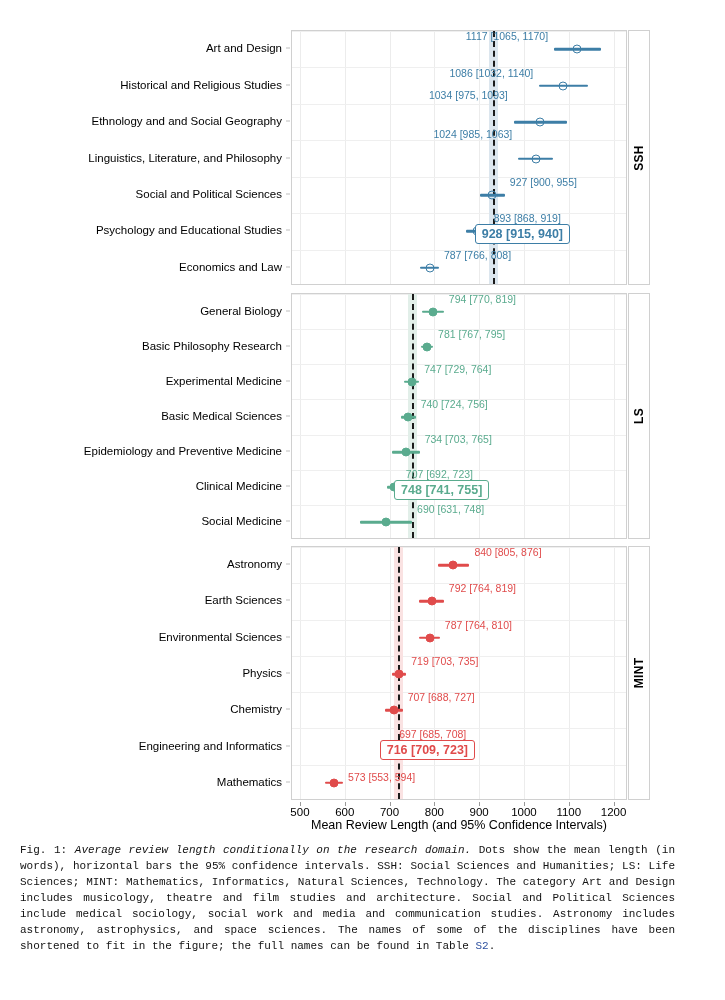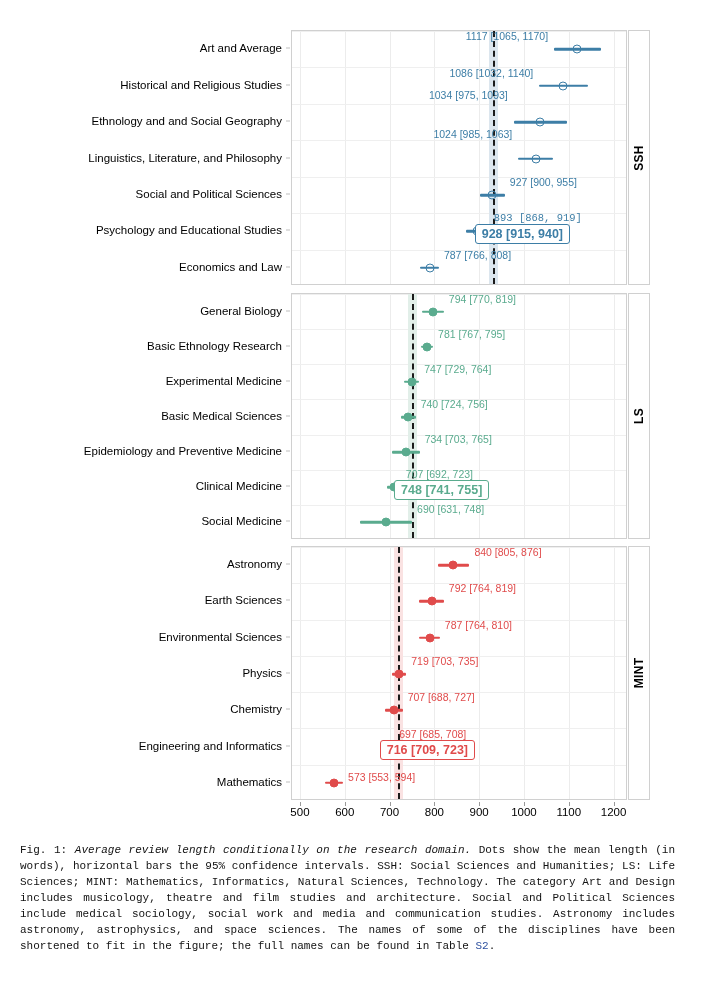--- a/index.html
+++ b/index.html
@@ -102,28 +102,28 @@
           <div class="dot" style="left: 248.192px; top: 91.0714px; color: rgb(61, 126, 166); border-color: rgb(61, 126, 166);"></div>
           <div class="vlabel" style="color: rgb(61, 126, 166); transform: translate(0px, -50%); top: 64px; left: auto; right: 118.24px; margin-left: 28px;">1034 [975, 1093]</div>
           <div class="ci" style="left: 226.24px; width: 34.944px; top: 127.5px; background: rgb(61, 126, 166);"></div>
           <div class="dot" style="left: 243.712px; top: 127.5px; color: rgb(61, 126, 166); border-color: rgb(61, 126, 166);"></div>
           <div class="vlabel" style="color: rgb(61, 126, 166); transform: translate(0px, -50%); top: 103px; left: auto; right: 113.76px;">1024 [985, 1063]</div>
           <div class="ci" style="left: 188.16px; width: 24.64px; top: 163.929px; background: rgb(61, 126, 166);"></div>
           <div class="dot" style="left: 200.256px; top: 163.929px; color: rgb(61, 126, 166); border-color: rgb(61, 126, 166);"></div>
           <div class="vlabel" style="color: rgb(61, 126, 166); transform: translate(0px, -50%); top: 150.929px; left: 217.8px;">927 [900, 955]</div>
           <div class="ci" style="left: 173.824px; width: 22.848px; top: 200.357px; background: rgb(61, 126, 166);"></div>
           <div class="dot" style="left: 185.024px; top: 200.357px; color: rgb(61, 126, 166); border-color: rgb(61, 126, 166);"></div>
-          <div class="vlabel" style="color: rgb(61, 126, 166); transform: translate(0px, -50%); top: 187.357px; left: 201.672px; font-family: Liberation Mono, monospace;">893 [868, 919]</div>
+          <div class="vlabel" style="color: rgb(61, 126, 166); transform: translate(0px, -50%); top: 187.357px; left: 201.672px;">893 [868, 919]</div>
           <div class="ci" style="left: 128.128px; width: 18.816px; top: 236.786px; background: rgb(61, 126, 166);"></div>
           <div class="dot" style="left: 137.536px; top: 236.786px; color: rgb(61, 126, 166); border-color: rgb(61, 126, 166);"></div>
           <div class="vlabel" style="color: rgb(61, 126, 166); transform: translate(0px, -50%); top: 223.786px; left: 151.944px;">787 [766, 808]</div>
         </div>
       </div>
       <div class="ytick" style="left: 286px; top: 48.2143px;"></div>
-      <div class="ylab" style="top: 48.2143px; right: 443px;">Art and Average</div>
+      <div class="ylab" style="top: 48.2143px; right: 443px;">Art and Design</div>
       <div class="ytick" style="left: 286px; top: 84.6429px;"></div>
       <div class="ylab" style="top: 84.6429px; right: 443px;">Historical and Religious Studies</div>
       <div class="ytick" style="left: 286px; top: 121.071px;"></div>
       <div class="ylab" style="top: 121.071px; right: 443px;">Ethnology and and Social Geography</div>
       <div class="ytick" style="left: 286px; top: 157.5px;"></div>
       <div class="ylab" style="top: 157.5px; right: 443px;">Linguistics, Literature, and Philosophy</div>
       <div class="ytick" style="left: 286px; top: 193.929px;"></div>
       <div class="ylab" style="top: 193.929px; right: 443px;">Social and Political Sciences</div>
       <div class="ytick" style="left: 286px; top: 230.357px;"></div>
       <div class="ylab" style="top: 230.357px; right: 443px;">Psychology and Educational Studies</div>
@@ -171,21 +171,21 @@
           <div class="dot filled" style="left: 101.696px; top: 193.286px; color: rgb(90, 171, 142); border-color: rgb(90, 171, 142);"></div>
           <div class="vlabel" style="color: rgb(90, 171, 142); transform: translate(0px, -50%); top: 180.286px; left: 113.864px;">707 [692, 723]</div>
           <div class="ci" style="left: 67.648px; width: 52.416px; top: 228.429px; background: rgb(90, 171, 142);"></div>
           <div class="dot filled" style="left: 94.08px; top: 228.429px; color: rgb(90, 171, 142); border-color: rgb(90, 171, 142);"></div>
           <div class="vlabel" style="color: rgb(90, 171, 142); transform: translate(0px, -50%); top: 215.429px; left: 125.064px;">690 [631, 748]</div>
         </div>
       </div>
       <div class="ytick" style="left: 286px; top: 310.571px;"></div>
       <div class="ylab" style="top: 310.571px; right: 443px;">General Biology</div>
       <div class="ytick" style="left: 286px; top: 345.714px;"></div>
-      <div class="ylab" style="top: 345.714px; right: 443px;">Basic Ethnology Research</div>
+      <div class="ylab" style="top: 345.714px; right: 443px;">Basic Philosophy Research</div>
       <div class="ytick" style="left: 286px; top: 380.857px;"></div>
       <div class="ylab" style="top: 380.857px; right: 443px;">Experimental Medicine</div>
       <div class="ytick" style="left: 286px; top: 416px;"></div>
       <div class="ylab" style="top: 416px; right: 443px;">Basic Medical Sciences</div>
       <div class="ytick" style="left: 286px; top: 451.143px;"></div>
       <div class="ylab" style="top: 451.143px; right: 443px;">Epidemiology and Preventive Medicine</div>
       <div class="ytick" style="left: 286px; top: 486.286px;"></div>
       <div class="ylab" style="top: 486.286px; right: 443px;">Clinical Medicine</div>
       <div class="ytick" style="left: 286px; top: 521.429px;"></div>
       <div class="ylab" style="top: 521.429px; right: 443px;">Social Medicine</div>
@@ -262,20 +262,21 @@
       <div class="xtickmark" style="left: 434.36px; top: 802px; position: absolute;"></div>
       <div class="xticklab" style="left: 434.36px; top: 806px; position: absolute;">800</div>
       <div class="xtickmark" style="left: 479.16px; top: 802px; position: absolute;"></div>
       <div class="xticklab" style="left: 479.16px; top: 806px; position: absolute;">900</div>
       <div class="xtickmark" style="left: 523.96px; top: 802px; position: absolute;"></div>
       <div class="xticklab" style="left: 523.96px; top: 806px; position: absolute;">1000</div>
       <div class="xtickmark" style="left: 568.76px; top: 802px; position: absolute;"></div>
       <div class="xticklab" style="left: 568.76px; top: 806px; position: absolute;">1100</div>
       <div class="xtickmark" style="left: 613.56px; top: 802px; position: absolute;"></div>
       <div class="xticklab" style="left: 613.56px; top: 806px; position: absolute;">1200</div>
+      <div class="xtitle">Mean Review Length (and 95% Confidence Intervals)</div>
     </div>
 
   <div class="caption">
     <span>Fig. 1:</span>
     <i>Average review length conditionally on the research domain.</i><span> Dots show the mean length (in words), horizontal bars the 95% confidence intervals. SSH: Social Sciences and Humanities; LS: Life Sciences; MINT: Mathematics, Informatics, Natural Sciences, Technology. The category Art and Design includes musicology, theatre and film studies and architecture. Social and Political Sciences include medical sociology, social work and media and communication studies. Astronomy includes astronomy, astrophysics, and space sciences. The names of some of the disciplines have been shortened to fit in the figure; the full names can be found in Table </span><span class="ref">S2</span><span>.</span>
   </div>
 
 </div>
 
 </body></html>

